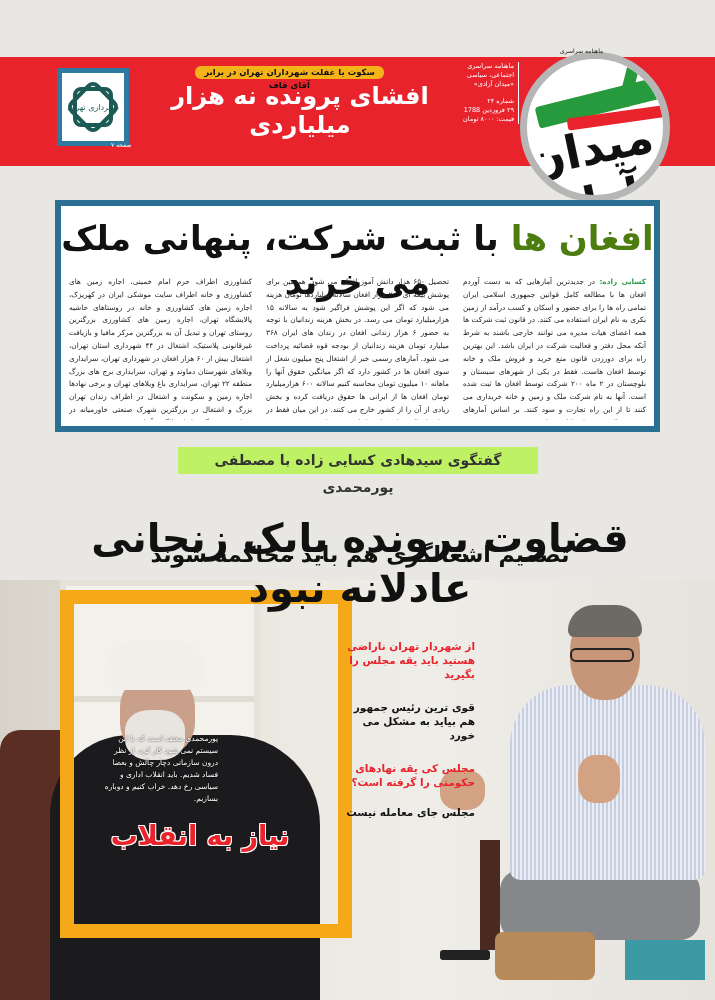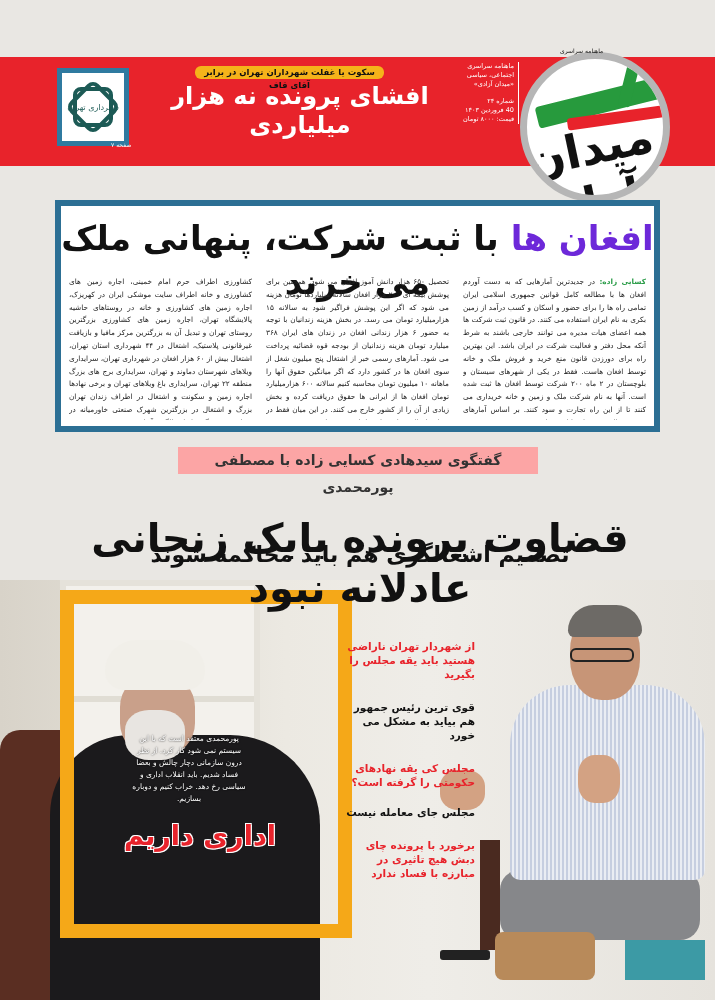--- a/index.html
+++ b/index.html
@@ -76,35 +76,35 @@
 
   
   .afghan-box {
     position: absolute; left: 55px; top: 200px; width: 605px; height: 232px;
     background: #fff; border: 6px solid #2c6f94;
   }
   .afghan-title {
     position: absolute; left: 0; top: 10px; width: 100%; text-align: center;
     font-size: 34px; font-weight: bold; line-height: 44px; color: #111;
   }
-  .afghan-title .red { color: #6d28d9; }
+  .afghan-title .red { color: #4d7c0f; }
   .cols {
     position: absolute; left: 8px; right: 8px; top: 70px; bottom: 6px;
     display: flex; flex-direction: row; gap: 14px;
   }
   .col {
     flex: 1; font-size: 7.3px; line-height: 12.8px; text-align: justify;
     color: #222; overflow: hidden;
   }
   .col .lead { color: #2a9c48; font-weight: bold; }
 
   
   .interview-label {
     position: absolute; left: 178px; top: 447px; width: 360px; height: 27px;
-    background: #fca5a5; text-align: center; font-size: 14px; font-weight: bold;
+    background: #bef264; text-align: center; font-size: 14px; font-weight: bold;
     line-height: 27px; color: #333;
   }
   .main-headline {
     position: absolute; left: 40px; top: 484px; width: 640px; text-align: center;
     font-size: 40px; font-weight: bold; line-height: 50px; color: #111;
     letter-spacing: -1px;
     margin-top: 29px;
   }
   .sub-headline {
     position: absolute; left: 40px; top: 540px; width: 640px; text-align: center;
@@ -146,23 +146,22 @@
   .chair-left {
     position: absolute; left: 0; top: 150px; width: 60px; height: 270px;
     background: #5a2e22; border-radius: 20px 0 0 0;
   }
   .yellow-frame {
     position: absolute; left: 60px; top: 10px; width: 292px; height: 348px;
     border: 14px solid #f5a818;
   }
   .quote-text {
     position: absolute; left: 100px; top: 153px; width: 118px;
-    color: #fff; font-size: 7.5px; line-height: 12px; text-align: center;
+    color: #fff; font-size: 7.5px; line-height: 12px; text-align: right;
     text-shadow: 0 0 2px #000;
-    margin-left: 30px;
   }
   .cleric-headline {
     position: absolute; left: 80px; top: 240px; width: 240px; text-align: center;
     color: #e8232b; font-size: 27px; font-weight: bold; line-height: 32px;
     text-shadow: 1px 1px 0 #fff, -1px -1px 0 #fff, 1px -1px 0 #fff, -1px 1px 0 #fff;
   }
   .side-quotes {
     position: absolute; left: 345px; top: 40px; width: 130px; text-align: right;
   }
   .side-quote {
@@ -232,21 +231,21 @@
   <div class="logo-word">میدان آزاد</div>
 </div>
 <div class="logo-tag">ماهنامه سراسری</div>
 
 <div class="issue-info">
   <div>ماهنامه سراسری</div>
   <div>اجتماعی، سیاسی</div>
   <div>«میدان آزادی»</div>
   <div class="gap"></div>
   <div>شماره ۲۴</div>
-  <div>40 فروردین ۱۴۰۳</div>
+  <div>۲۹ فروردین 1788</div>
   <div>قیمت: ۸۰۰۰ تومان</div>
 </div>
 
 <div class="kicker-pill">سکوت یا غفلت شهرداران تهران در برابر آقای قاف</div>
 <div class="mast-headline">
   <div>افشای پرونده نه هزار میلیاردی</div>
 </div>
 
 <div class="tehran-logo">
   <div class="inner">
@@ -295,26 +294,25 @@
     <div class="hand"></div>
     <div class="hand2"></div>
   </div>
   <div class="phone"></div>
   <div class="table-box"></div>
   <div class="tissue-box"></div>
 
   <div class="yellow-frame"></div>
   <div class="quote-text">پورمحمدی معتقد است که با این سیستم نمی شود کار کرد. از نظر درون سازمانی دچار چالش و بعضا فساد شدیم. باید انقلاب اداری و سیاسی رخ دهد. خراب کنیم و دوباره بسازیم.</div>
   <div class="cleric-headline">
-    <div>اداری داریم</div>
+    <div>نیاز به انقلاب</div>
   </div>
 
   <div class="side-quotes">
     <div class="side-quote red">از شهردار تهران ناراضی هستید باید یقه مجلس را بگیرید</div>
     <div class="side-quote black">قوی ترین رئیس جمهور هم بیاید به مشکل می خورد</div>
     <div class="side-quote red">مجلس کی یقه نهادهای حکومتی را گرفته است؟</div>
     <div class="side-quote black" style="margin-top:6px">مجلس جای معامله نیست</div>
-    <div class="side-quote red">برخورد با پرونده چای دبش هیچ تاثیری در مبارزه با فساد ندارد</div>
   </div>
 </div>
 
 <div class="main-headline">قضاوت پرونده بابک زنجانی عادلانه نبود</div>
 <div class="sub-headline">تصمیم اشغالگری هم باید محاکمه شوند</div>
 
 </body></html>

